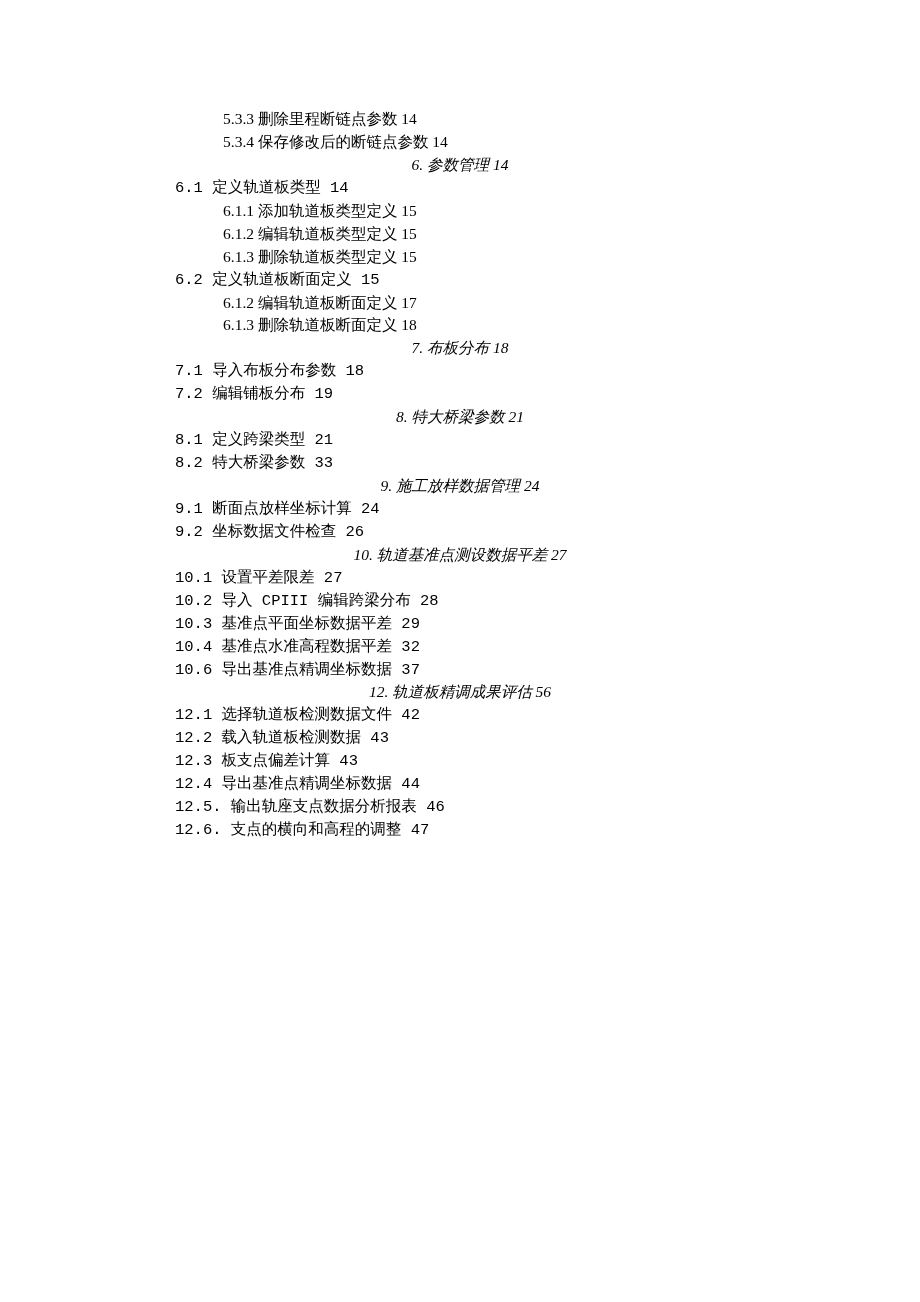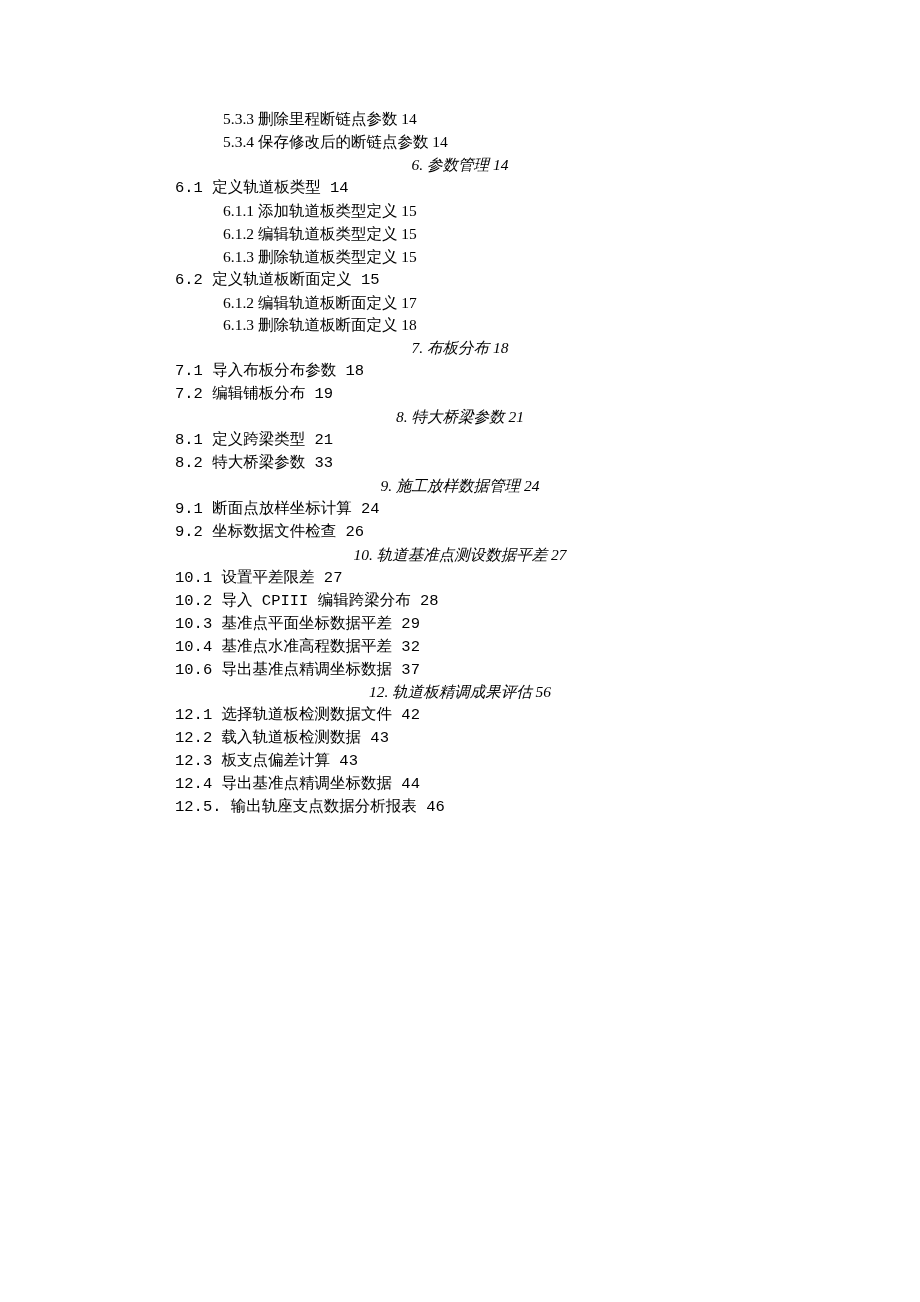--- a/index.html
+++ b/index.html
@@ -54,14 +54,15 @@
       <div class="entry lvl1"><span>10.2</span>  <span>导入 CPIII 编辑跨梁分布</span> <span>28</span></div>
       <div class="entry lvl1"><span>10.3</span>  <span>基准点平面坐标数据平差</span> <span>29</span></div>
       <div class="entry lvl1"><span>10.4</span>  <span>基准点水准高程数据平差</span> <span>32</span></div>
       <div class="entry lvl1"><span>10.6</span>  <span>导出基准点精调坐标数据</span> <span>37</span></div>
       <div class="entry center"><span>12.</span>  <span>轨道板精调成果评估</span> <span>56</span></div>
       <div class="entry lvl1"><span>12.1</span>  <span>选择轨道板检测数据文件</span> <span>42</span></div>
       <div class="entry lvl1"><span>12.2</span>  <span>载入轨道板检测数据</span> <span>43</span></div>
       <div class="entry lvl1"><span>12.3</span>  <span>板支点偏差计算</span> <span>43</span></div>
       <div class="entry lvl1"><span>12.4</span>  <span>导出基准点精调坐标数据</span> <span>44</span></div>
       <div class="entry lvl1"><span>12.5.</span>  <span>输出轨座支点数据分析报表</span> <span>46</span></div>
+      <div class="entry lvl1"><span>12.6.</span>  <span>支点的横向和高程的调整</span> <span>47</span></div>
     </div>
 </div>
 
 </body></html>

